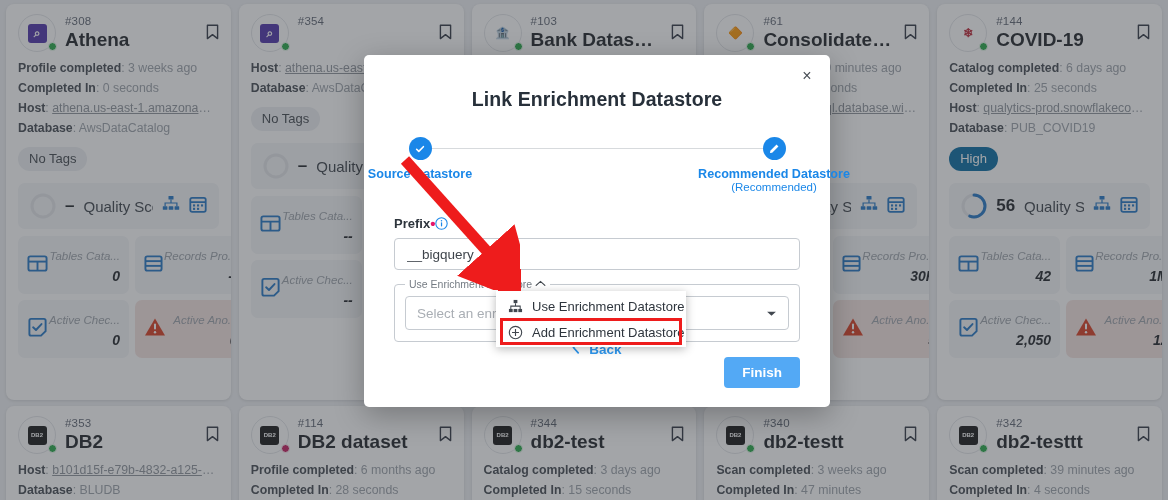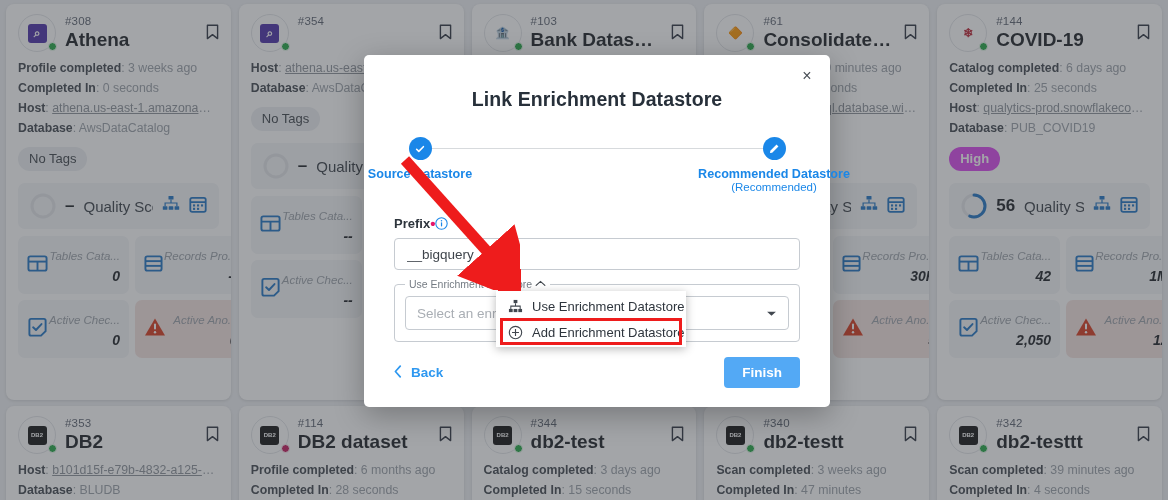--- a/index.html
+++ b/index.html
@@ -63,21 +63,21 @@
   }
   .meta-row b { color: #41474f; font-weight: 700; }
   .meta-row .lnk { color: #8c929a; text-decoration: underline; }
 
   .tag {
     display: inline-block; margin-top: 9px;
     padding: 4px 11px; border-radius: 13px;
     font-size: 13px; line-height: 16px;
   }
   .tag-plain { background: #eceef1; color: #3e444b; }
-  .tag-high { background: #d946ef; color: #fff; font-weight: 700; }
+  .tag-high { background: #0369a1; color: #fff; font-weight: 400; }
 
   
   .qs-box {
     margin-top: 12px; background: #f3f5f7; border-radius: 7px;
     height: 46px; display: flex; align-items: center; gap: 9px;
     padding: 0 12px;
   }
   .qs-ring { width: 26px; height: 26px; flex: 0 0 auto; }
   .qs-val { font-size: 17px; font-weight: 700; color: #1b1f24; }
   .qs-lab { font-size: 15px; color: #3a4048; flex: 1 1 auto; white-space: nowrap;
@@ -197,21 +197,21 @@
   }
   #caret-hl {
     position: absolute; left: 498px; top: 269px;
     width: 23px; height: 22px;
     border: 3px solid #ee1c1c; pointer-events: none;
   }
 
   
   .modal-footer {
     position: absolute; left: 30px; right: 30px; bottom: 19px;
-    display: flex; align-items: center;
+    display: flex; align-items: center; flex-direction: column;
   }
   .back-btn {
     display: flex; align-items: center; gap: 9px;
     background: none; border: none; cursor: pointer;
     color: #2e98f0; font-size: 13.5px; font-weight: 700;
     font-family: "Liberation Sans", sans-serif; padding: 0;
   }
   .finish-btn {
     margin-left: auto; background: #53a9f5; border: none;
     color: #fff; font-size: 13.5px; font-weight: 700;

